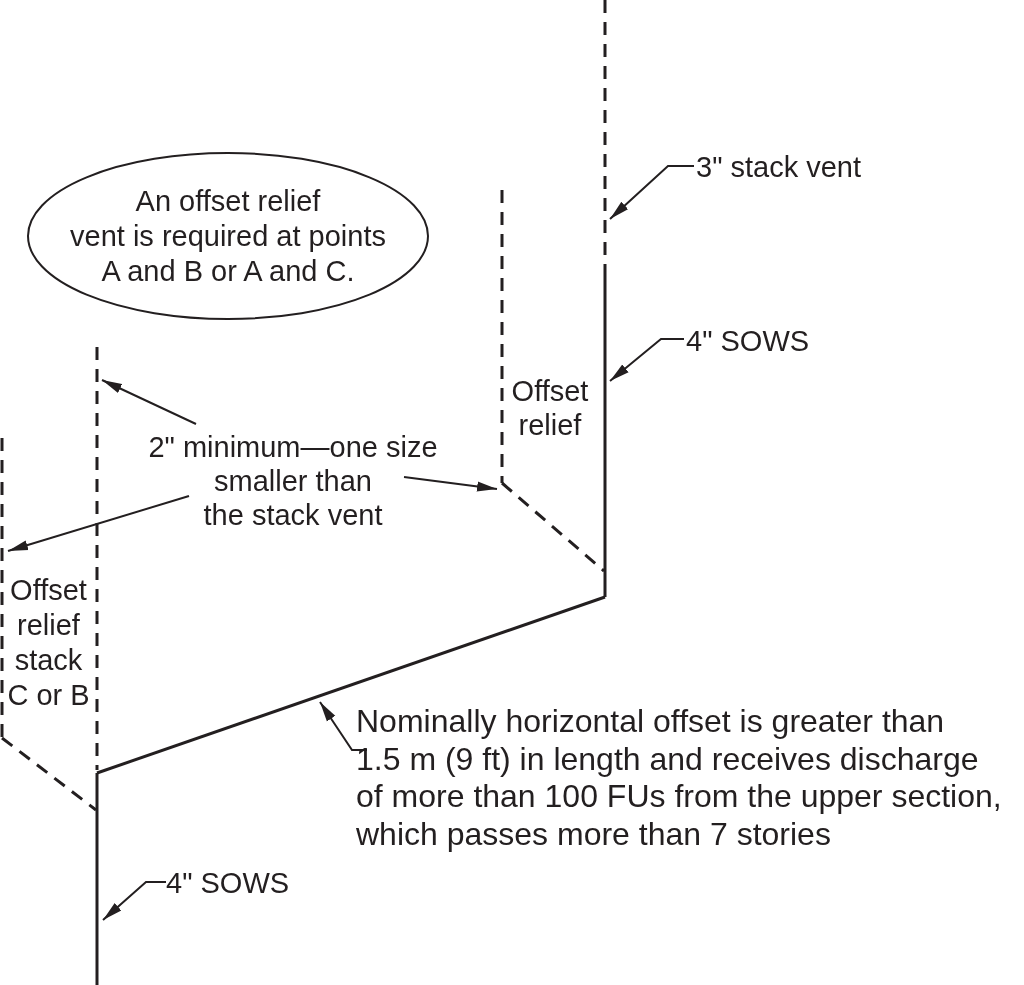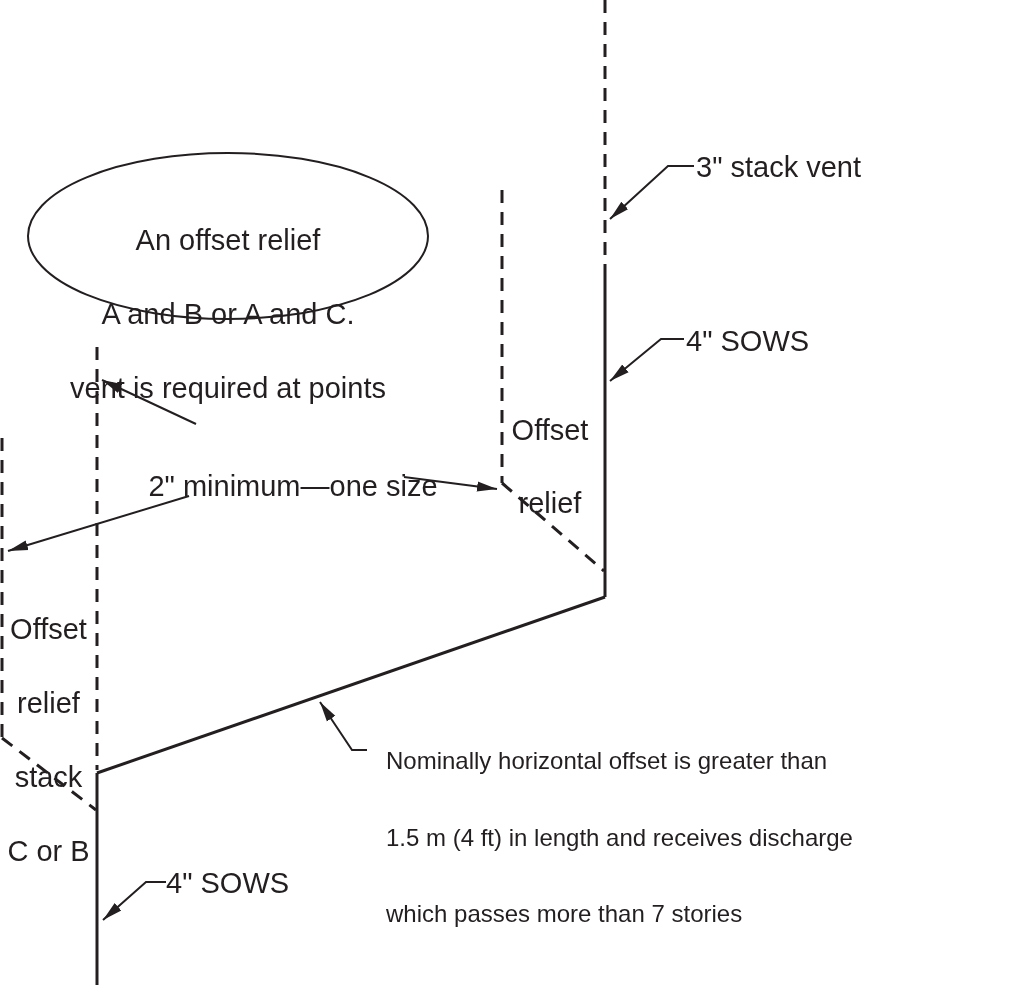--- a/index.html
+++ b/index.html
@@ -46,21 +46,20 @@
     position: absolute;
     font-size: 29px;
     line-height: 34px;
     white-space: nowrap;
   }
   .center {
     text-align: center;
   }
   .lbl .line {
     display: block;
-    margin-top: 39px;
   }
   .callout-text {
     left: 28px;
     top: 184px;
     width: 400px;
     line-height: 35px;
   }
   .stack-vent-lbl {
     left: 696px;
     top: 150px;
@@ -79,23 +78,23 @@
     top: 430px;
     width: 360px;
   }
   .vent-cb-lbl {
     left: 0px;
     top: 573px;
     width: 97px;
     line-height: 35px;
   }
   .offset-note-lbl {
-    left: 386px;
+    left: 356px;
     top: 703px;
-    font-size: 24px;
+    font-size: 32px;
     line-height: 37.5px;
   }
   .sows-lower-lbl {
     left: 166px;
     top: 866px;
   }
 </style>
 </head>
 <body>
 
@@ -129,45 +128,48 @@
     <path class="lead" d="M684,339 L661,339 L610,381" marker-end="url(#arrow)"></path>
     <path class="lead" d="M196,424 L102,380" marker-end="url(#arrow)"></path>
     <path class="lead" d="M404,477 L497,489" marker-end="url(#arrow)"></path>
     <path class="lead" d="M189,496 L8,551" marker-end="url(#arrow)"></path>
     <path class="lead" d="M367,750 L352,750 L320,702" marker-end="url(#arrow)"></path>
     <path class="lead" d="M166,882 L146,882 L103,920" marker-end="url(#arrow)"></path>
   </svg>
 
   <div class="lbl center callout-text">
     <span class="line">An offset relief</span>
+    <span class="line">vent is required at points</span>
     <span class="line">A and B or A and C.</span>
-    <span class="line">vent is required at points</span>
   </div>
 
   <div class="lbl stack-vent-lbl">3" stack vent</div>
 
   <div class="lbl sows-upper-lbl">4" SOWS</div>
 
   <div class="lbl center vent-a-lbl">
     <span class="line">Offset</span>
     <span class="line">relief</span>
   </div>
 
   <div class="lbl center min-size-lbl">
     <span class="line">2" minimum—one size</span>
+    <span class="line">smaller than</span>
+    <span class="line">the stack vent</span>
   </div>
 
   <div class="lbl center vent-cb-lbl">
     <span class="line">Offset</span>
     <span class="line">relief</span>
     <span class="line">stack</span>
     <span class="line">C or B</span>
   </div>
 
   <div class="lbl offset-note-lbl">
     <span class="line">Nominally horizontal offset is greater than</span>
-    <span class="line">1.5 m (4 ft) in length and receives discharge</span>
+    <span class="line">1.5 m (9 ft) in length and receives discharge</span>
+    <span class="line">of more than 100 FUs from the upper section,</span>
     <span class="line">which passes more than 7 stories</span>
   </div>
 
   <div class="lbl sows-lower-lbl">4" SOWS</div>
 
 </div>
 
 </body></html>

